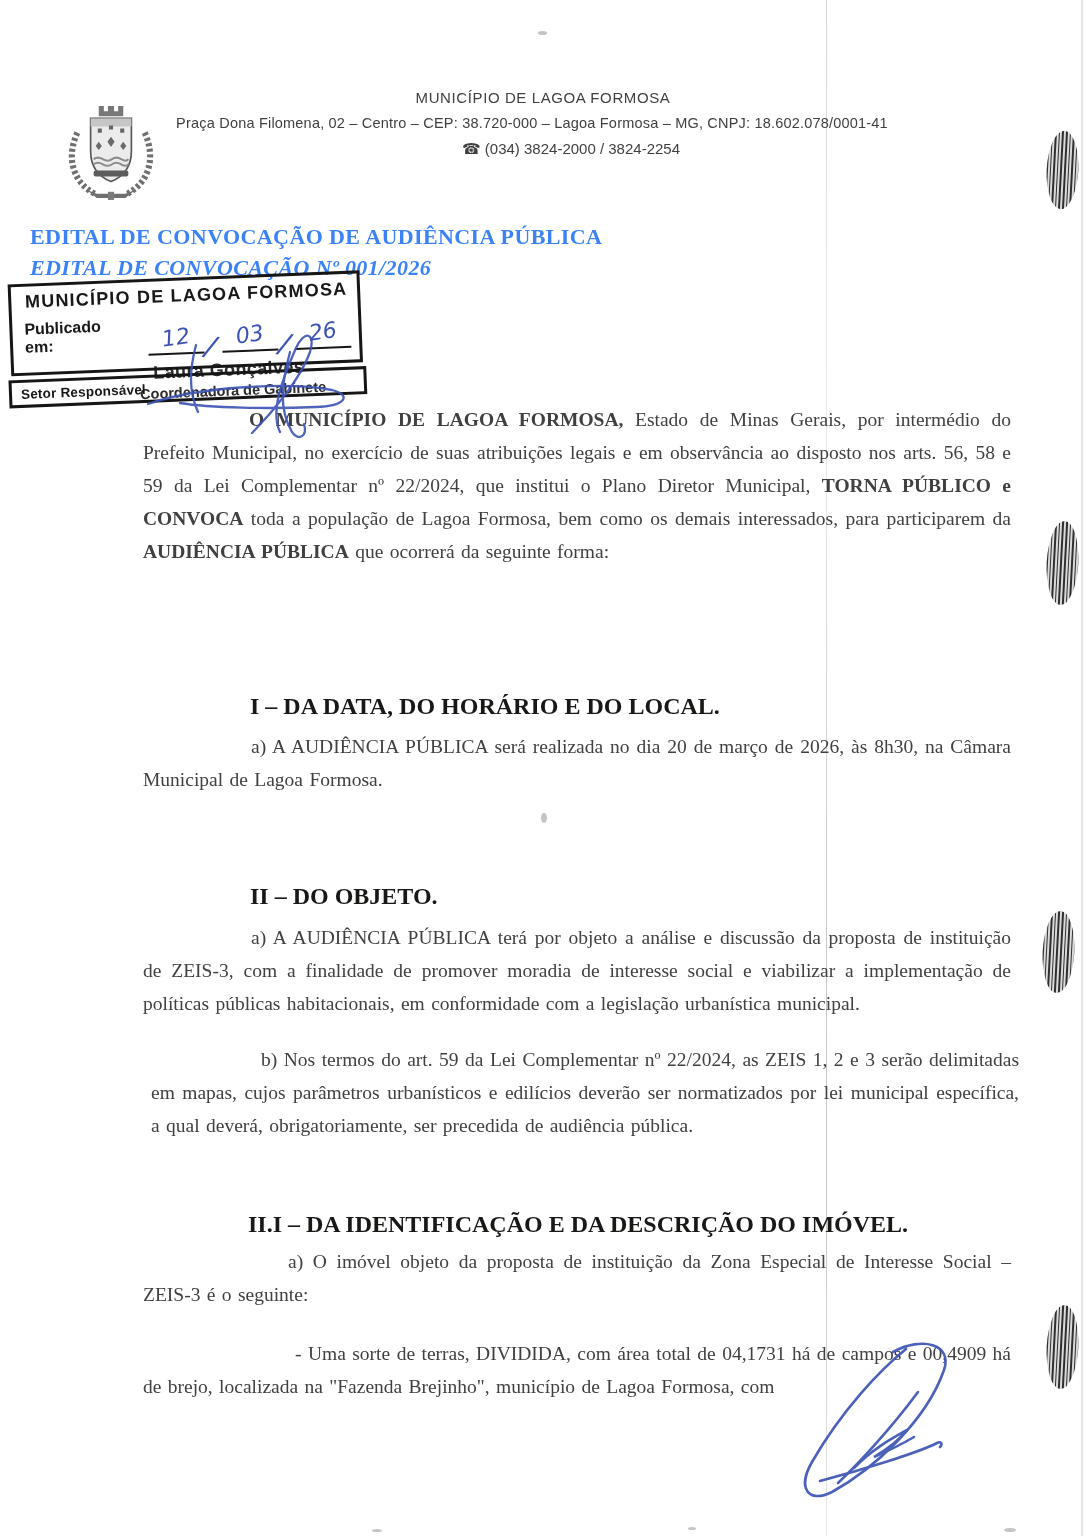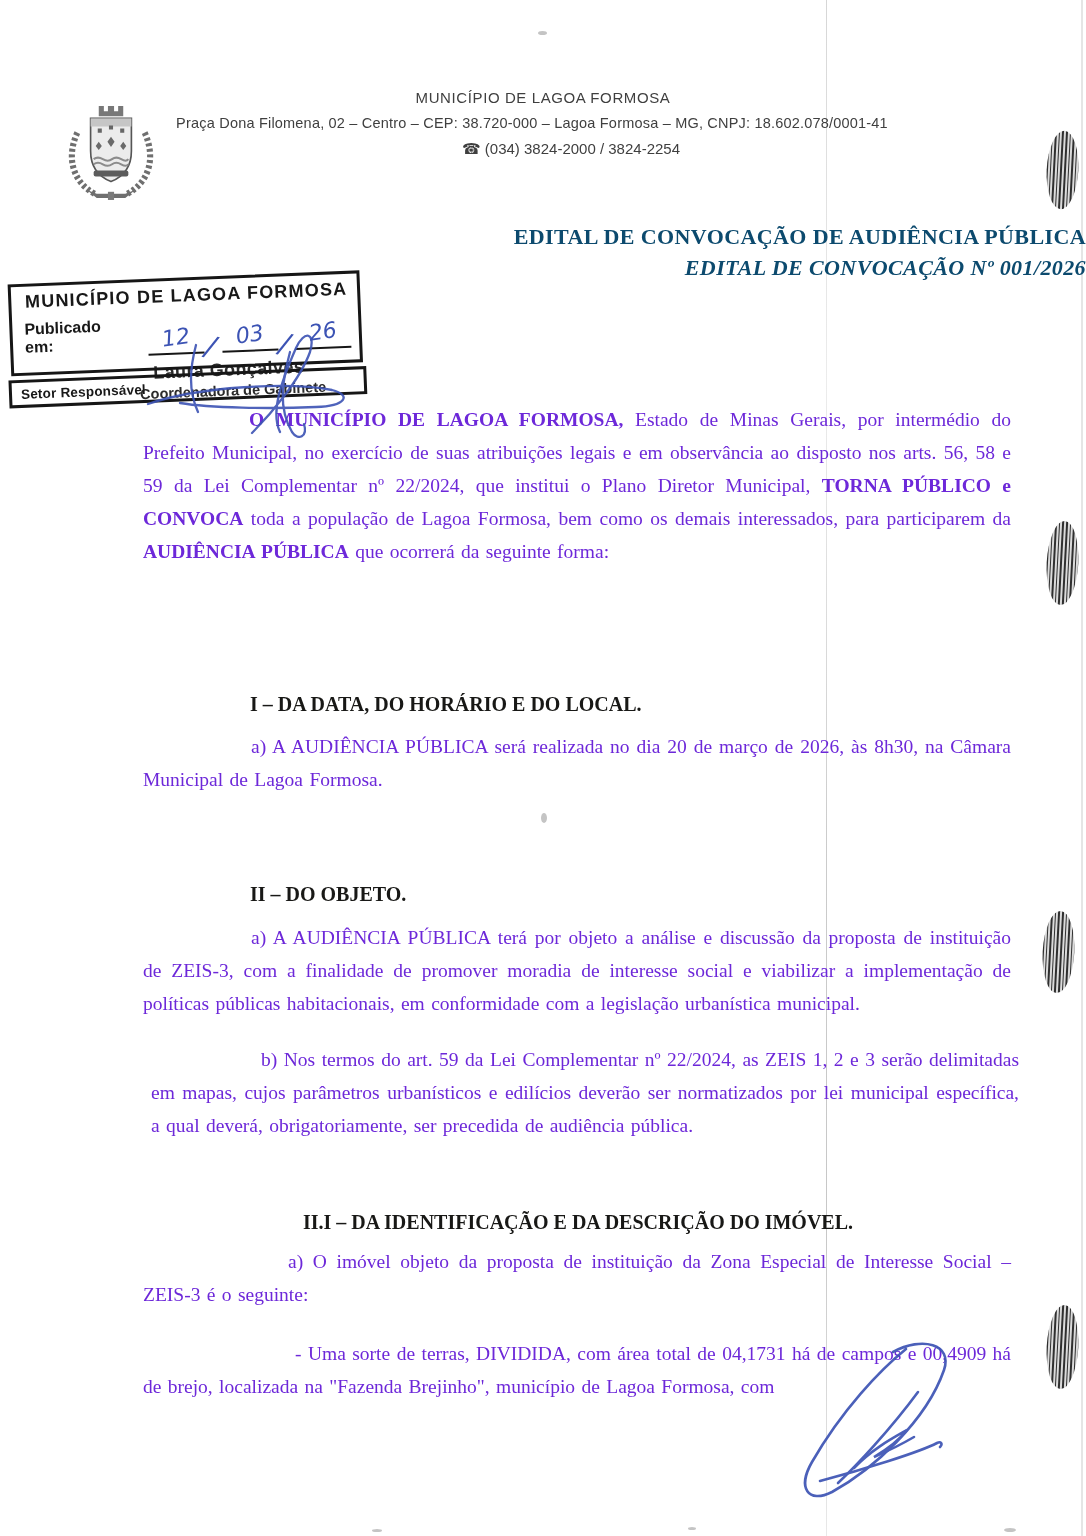--- a/index.html
+++ b/index.html
@@ -9,22 +9,22 @@
     font-family:"Liberation Serif", serif;
   }
   
   .hdr{position:absolute;left:0;width:100%;text-align:center;
        font-family:"Liberation Sans", sans-serif;color:#3f3f3f;}
   .hdr-name{top:89px;font-size:15px;letter-spacing:.6px;}
   .hdr-addr{top:115px;font-size:14.5px;letter-spacing:.2px;margin-left:-11px;}
   .hdr-phone{top:140px;font-size:15px;margin-left:28px;}
   .coat{position:absolute;left:60px;top:100px;width:102px;height:102px;}
   
-  .title-line{position:absolute;left:0;width:100%;text-align:right;
-      font-weight:bold;font-size:22px;letter-spacing:.4px;color:#0c4a6e;
+  .title-line{position:absolute;left:0;width:100%;text-align:left;
+      font-weight:bold;font-size:22px;letter-spacing:.4px;color:#3b82f6;
       padding-left:30px;box-sizing:border-box;}
   .t1{top:224px;} .t2{top:255px;font-style:italic;}
   
   .stamp{position:absolute;left:8px;top:284px;width:356px;height:140px;
          transform:rotate(-2.3deg);transform-origin:10px 10px;
          font-family:"Liberation Sans", sans-serif;color:#181818;}
   .stamp-main{position:absolute;left:0;top:0;width:352px;height:92px;
       border:3.5px solid #161616;box-sizing:border-box;padding:5px 8px 0 12px;}
   .stamp-title{font-weight:bold;font-size:18px;letter-spacing:1.2px;text-align:center;white-space:nowrap;}
   .pub-row{display:flex;align-items:flex-end;margin-top:8px;}
@@ -37,23 +37,23 @@
   .stamp-sector{position:absolute;left:-3px;top:96px;width:358px;height:28px;
       border:3px solid #161616;box-sizing:border-box;display:flex;align-items:center;
       padding-left:9px;background:transparent;}
   .sector-label{font-weight:bold;font-size:13.5px;letter-spacing:.2px;}
   .signer-name{position:absolute;left:142px;top:84px;font-weight:bold;font-size:18px;
       letter-spacing:.4px;color:#2b2b2b;white-space:nowrap;}
   .signer-role{position:absolute;left:128px;top:107px;font-weight:bold;font-size:14.5px;
       color:#2b2b2b;white-space:nowrap;}
   
   .para{position:absolute;left:143px;width:868px;font-size:19.5px;line-height:33px;
-        text-align:justify;word-spacing:1.5px;color:#6d28d9;}
+        text-align:justify;word-spacing:1.5px;color:#404040;}
   .b{font-weight:bold;}
-  .heading{position:absolute;font-weight:bold;font-size:20px;color:#181816;white-space:nowrap;}
+  .heading{position:absolute;font-weight:bold;font-size:24px;color:#181816;white-space:nowrap;}
   .h-c{left:144px;width:868px;text-align:center;}
   
   .fold{position:absolute;left:826px;top:0;width:1px;height:1536px;
         background:linear-gradient(to bottom,rgba(70,70,70,.22),rgba(70,70,70,.10) 25%,
         rgba(70,70,70,.28) 55%,rgba(70,70,70,.30) 80%,rgba(70,70,70,.12));}
   .edge{position:absolute;left:1081px;top:0;width:1.5px;height:1536px;background:rgba(110,110,110,.18);}
   .smudge{position:absolute;width:33px;
       background:repeating-linear-gradient(90deg,rgba(18,18,18,.88) 0 1.6px,rgba(110,110,110,.25) 1.6px 3.6px);
       clip-path:ellipse(48% 49% at 50% 50%);transform:rotate(3deg);filter:blur(.3px);}
   .s1{left:1046px;top:130px;height:80px;}

